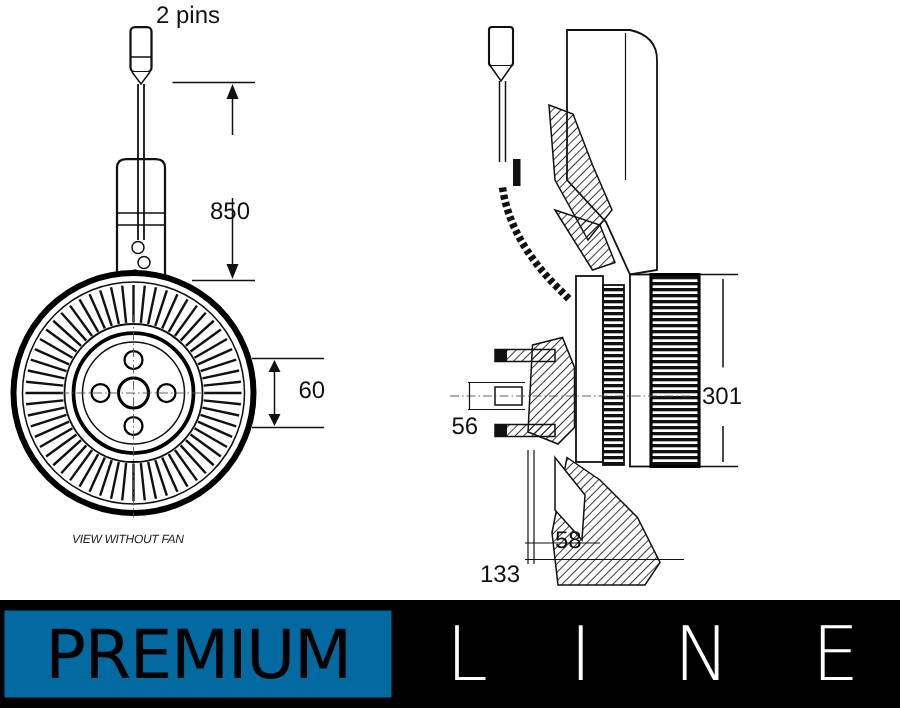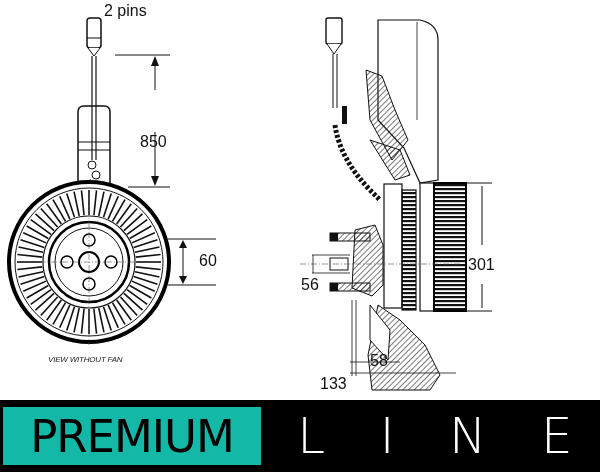--- a/index.html
+++ b/index.html
@@ -1,21 +1,21 @@
 <!DOCTYPE html>
 <html><head>
 <meta charset="utf-8">
 <style>
   html, body { margin: 0; padding: 0; background: #ffffff; }
   body { width: 600px; height: 472px; position: relative; overflow: hidden; font-family: "Liberation Sans", sans-serif; }
   #drawing { position: absolute; left: 0; top: 0; width: 600px; height: 400px; }
   .dim-label { position: absolute; font-family: "Liberation Sans", sans-serif; font-size: 16px; color: #111; line-height: 1; }
   .small-caption { position: absolute; font-family: "Liberation Sans", sans-serif; font-size: 8px; color: #222; letter-spacing: -0.2px; font-style: italic; }
   #banner { position: absolute; left: 0; top: 400px; width: 600px; height: 72px; background: #000; }
-  #banner-left { position: absolute; left: 3px; top: 7px; width: 258px; height: 58px; background: #14b8a6; border: 0; }
+  #banner-left { position: absolute; left: 3px; top: 7px; width: 258px; height: 58px; background: #0369a1; border: 0; }
   #banner-left span { position: absolute; left: 0; top: 0; width: 100%; height: 100%; display: flex; align-items: center; justify-content: center; font-family: "DejaVu Sans", sans-serif; font-size: 45px; color: #000; letter-spacing: -1px; }
   #banner-right { position: absolute; left: 270px; top: 4px; width: 330px; height: 64px; display: flex; align-items: center; justify-content: space-around; }
   #banner-right span { font-family: "DejaVu Sans", sans-serif; font-size: 50px; color: #fff; font-weight: 300; }
 </style>
 </head>
 <body>
 
 <div id="drawing">
   <svg width="600" height="400" viewBox="0 0 600 400" xmlns="http://www.w3.org/2000/svg">
     <defs>

